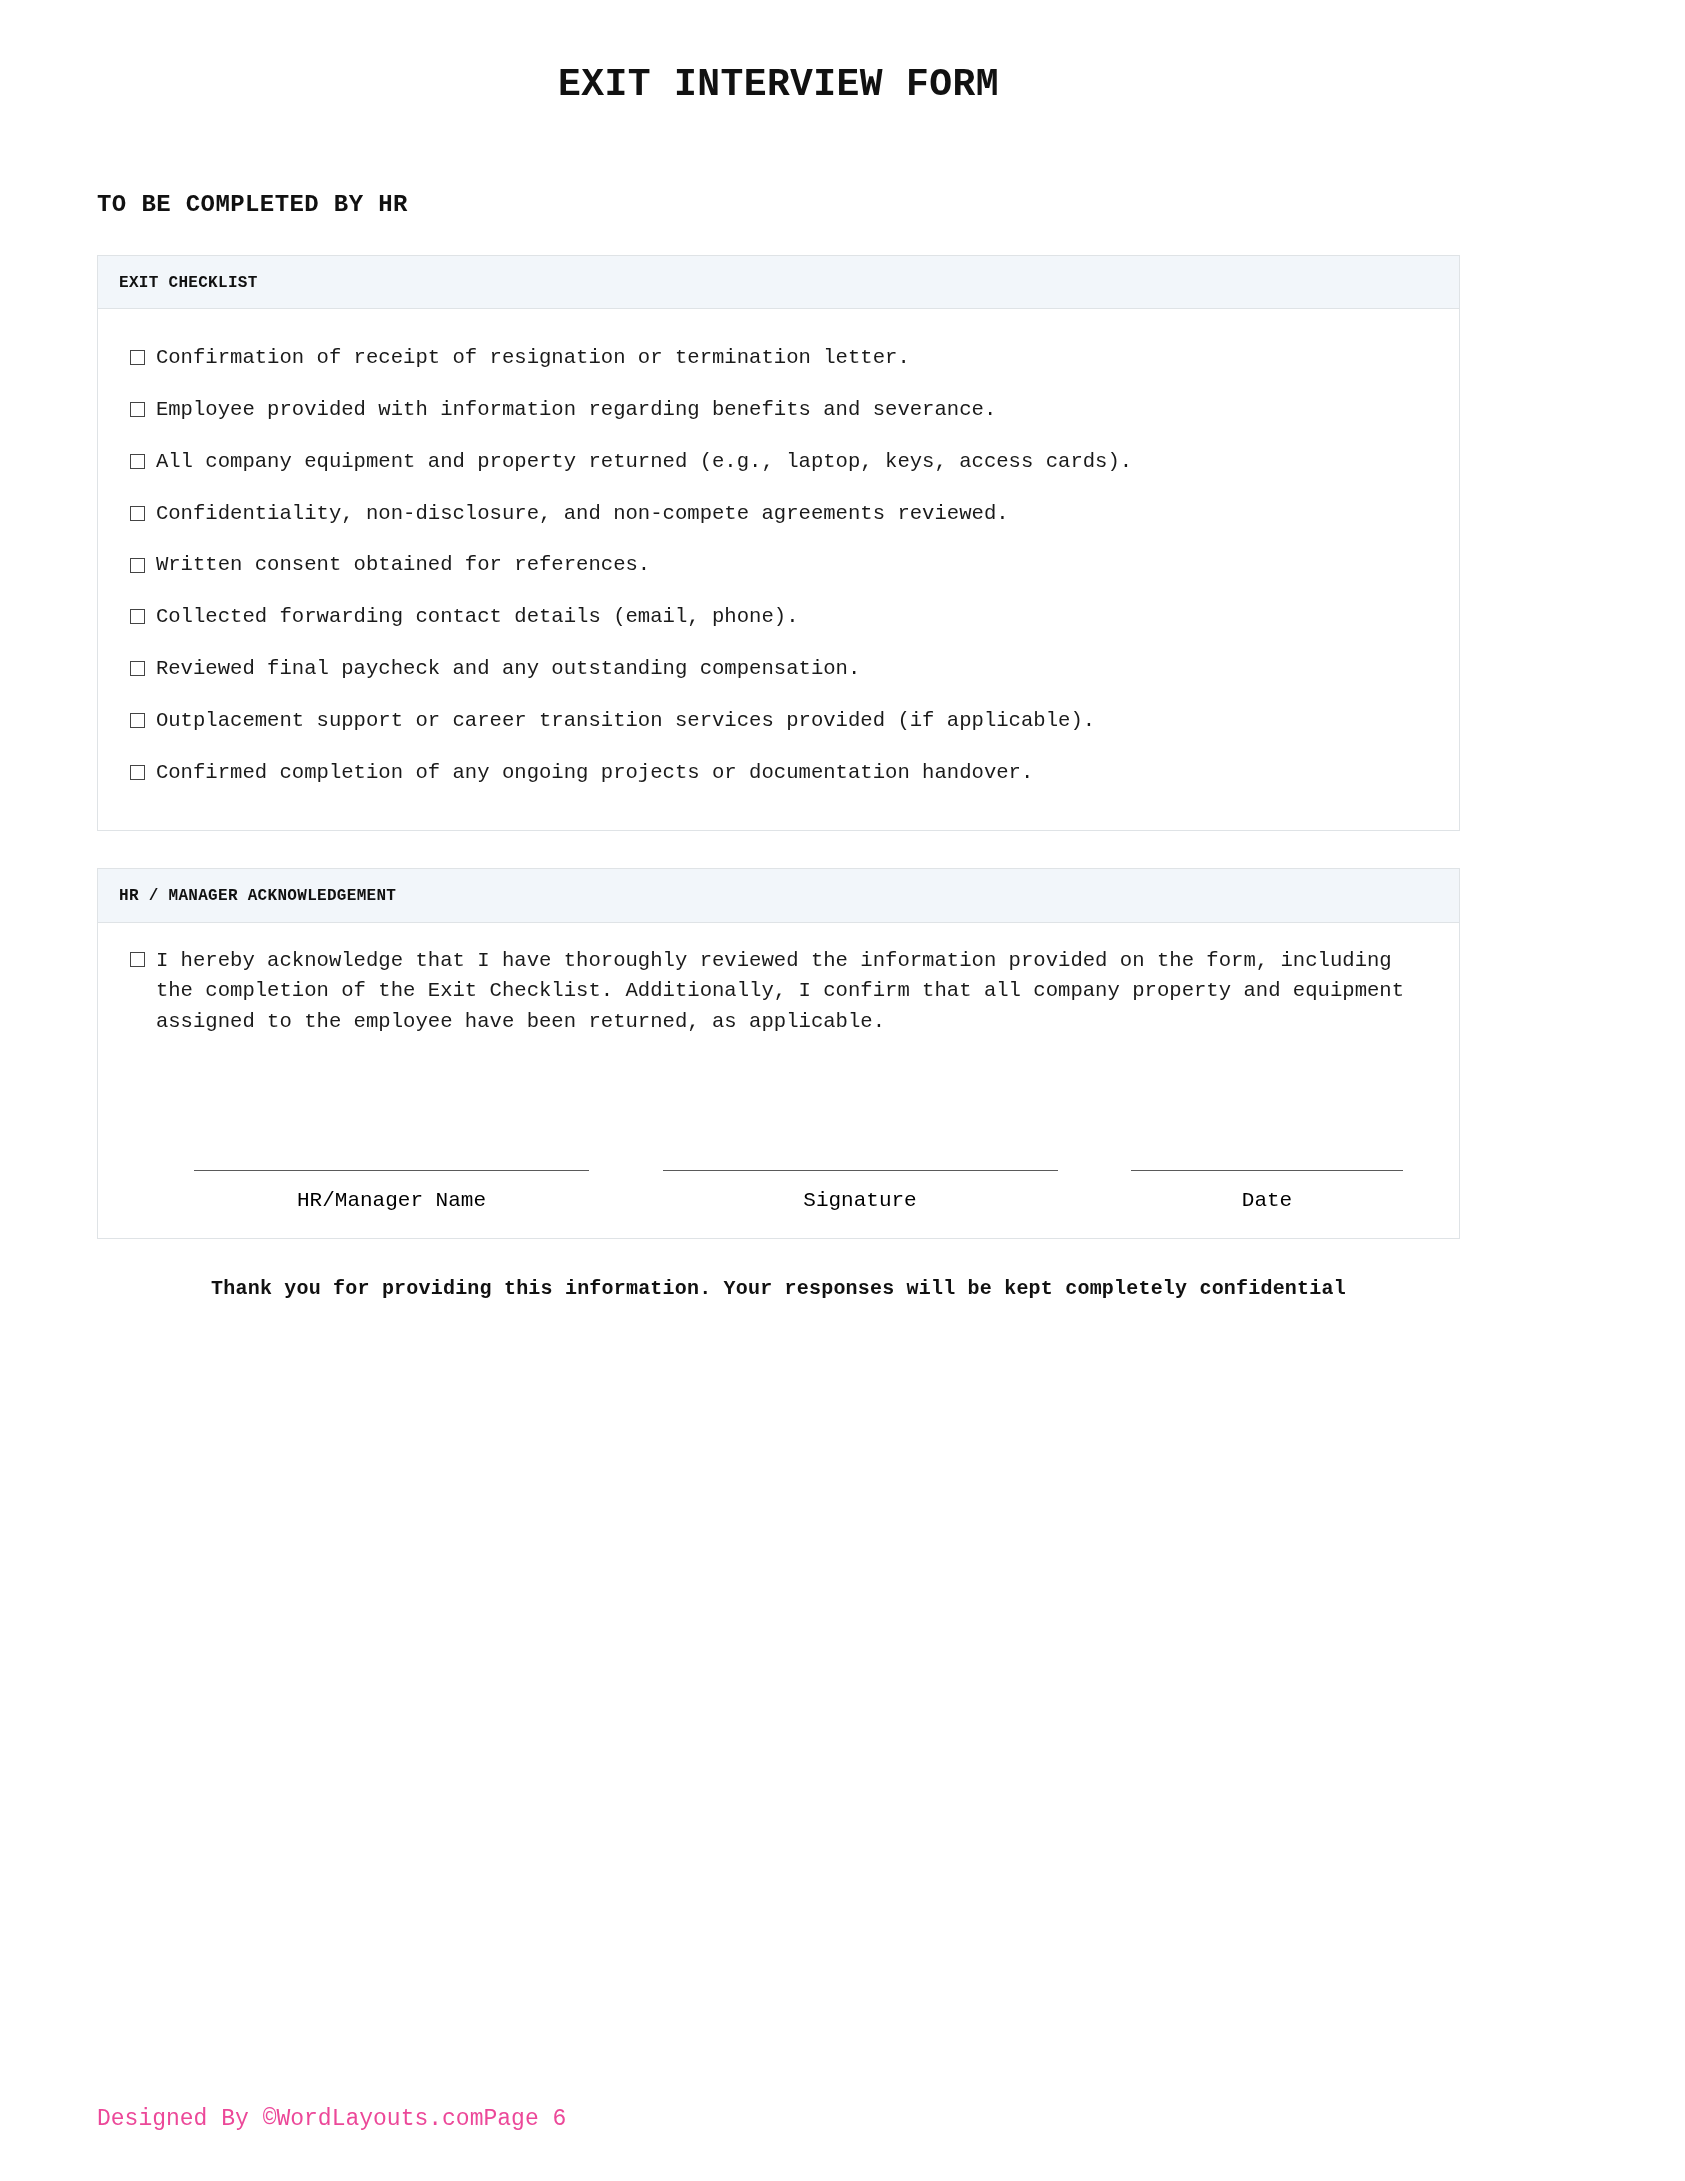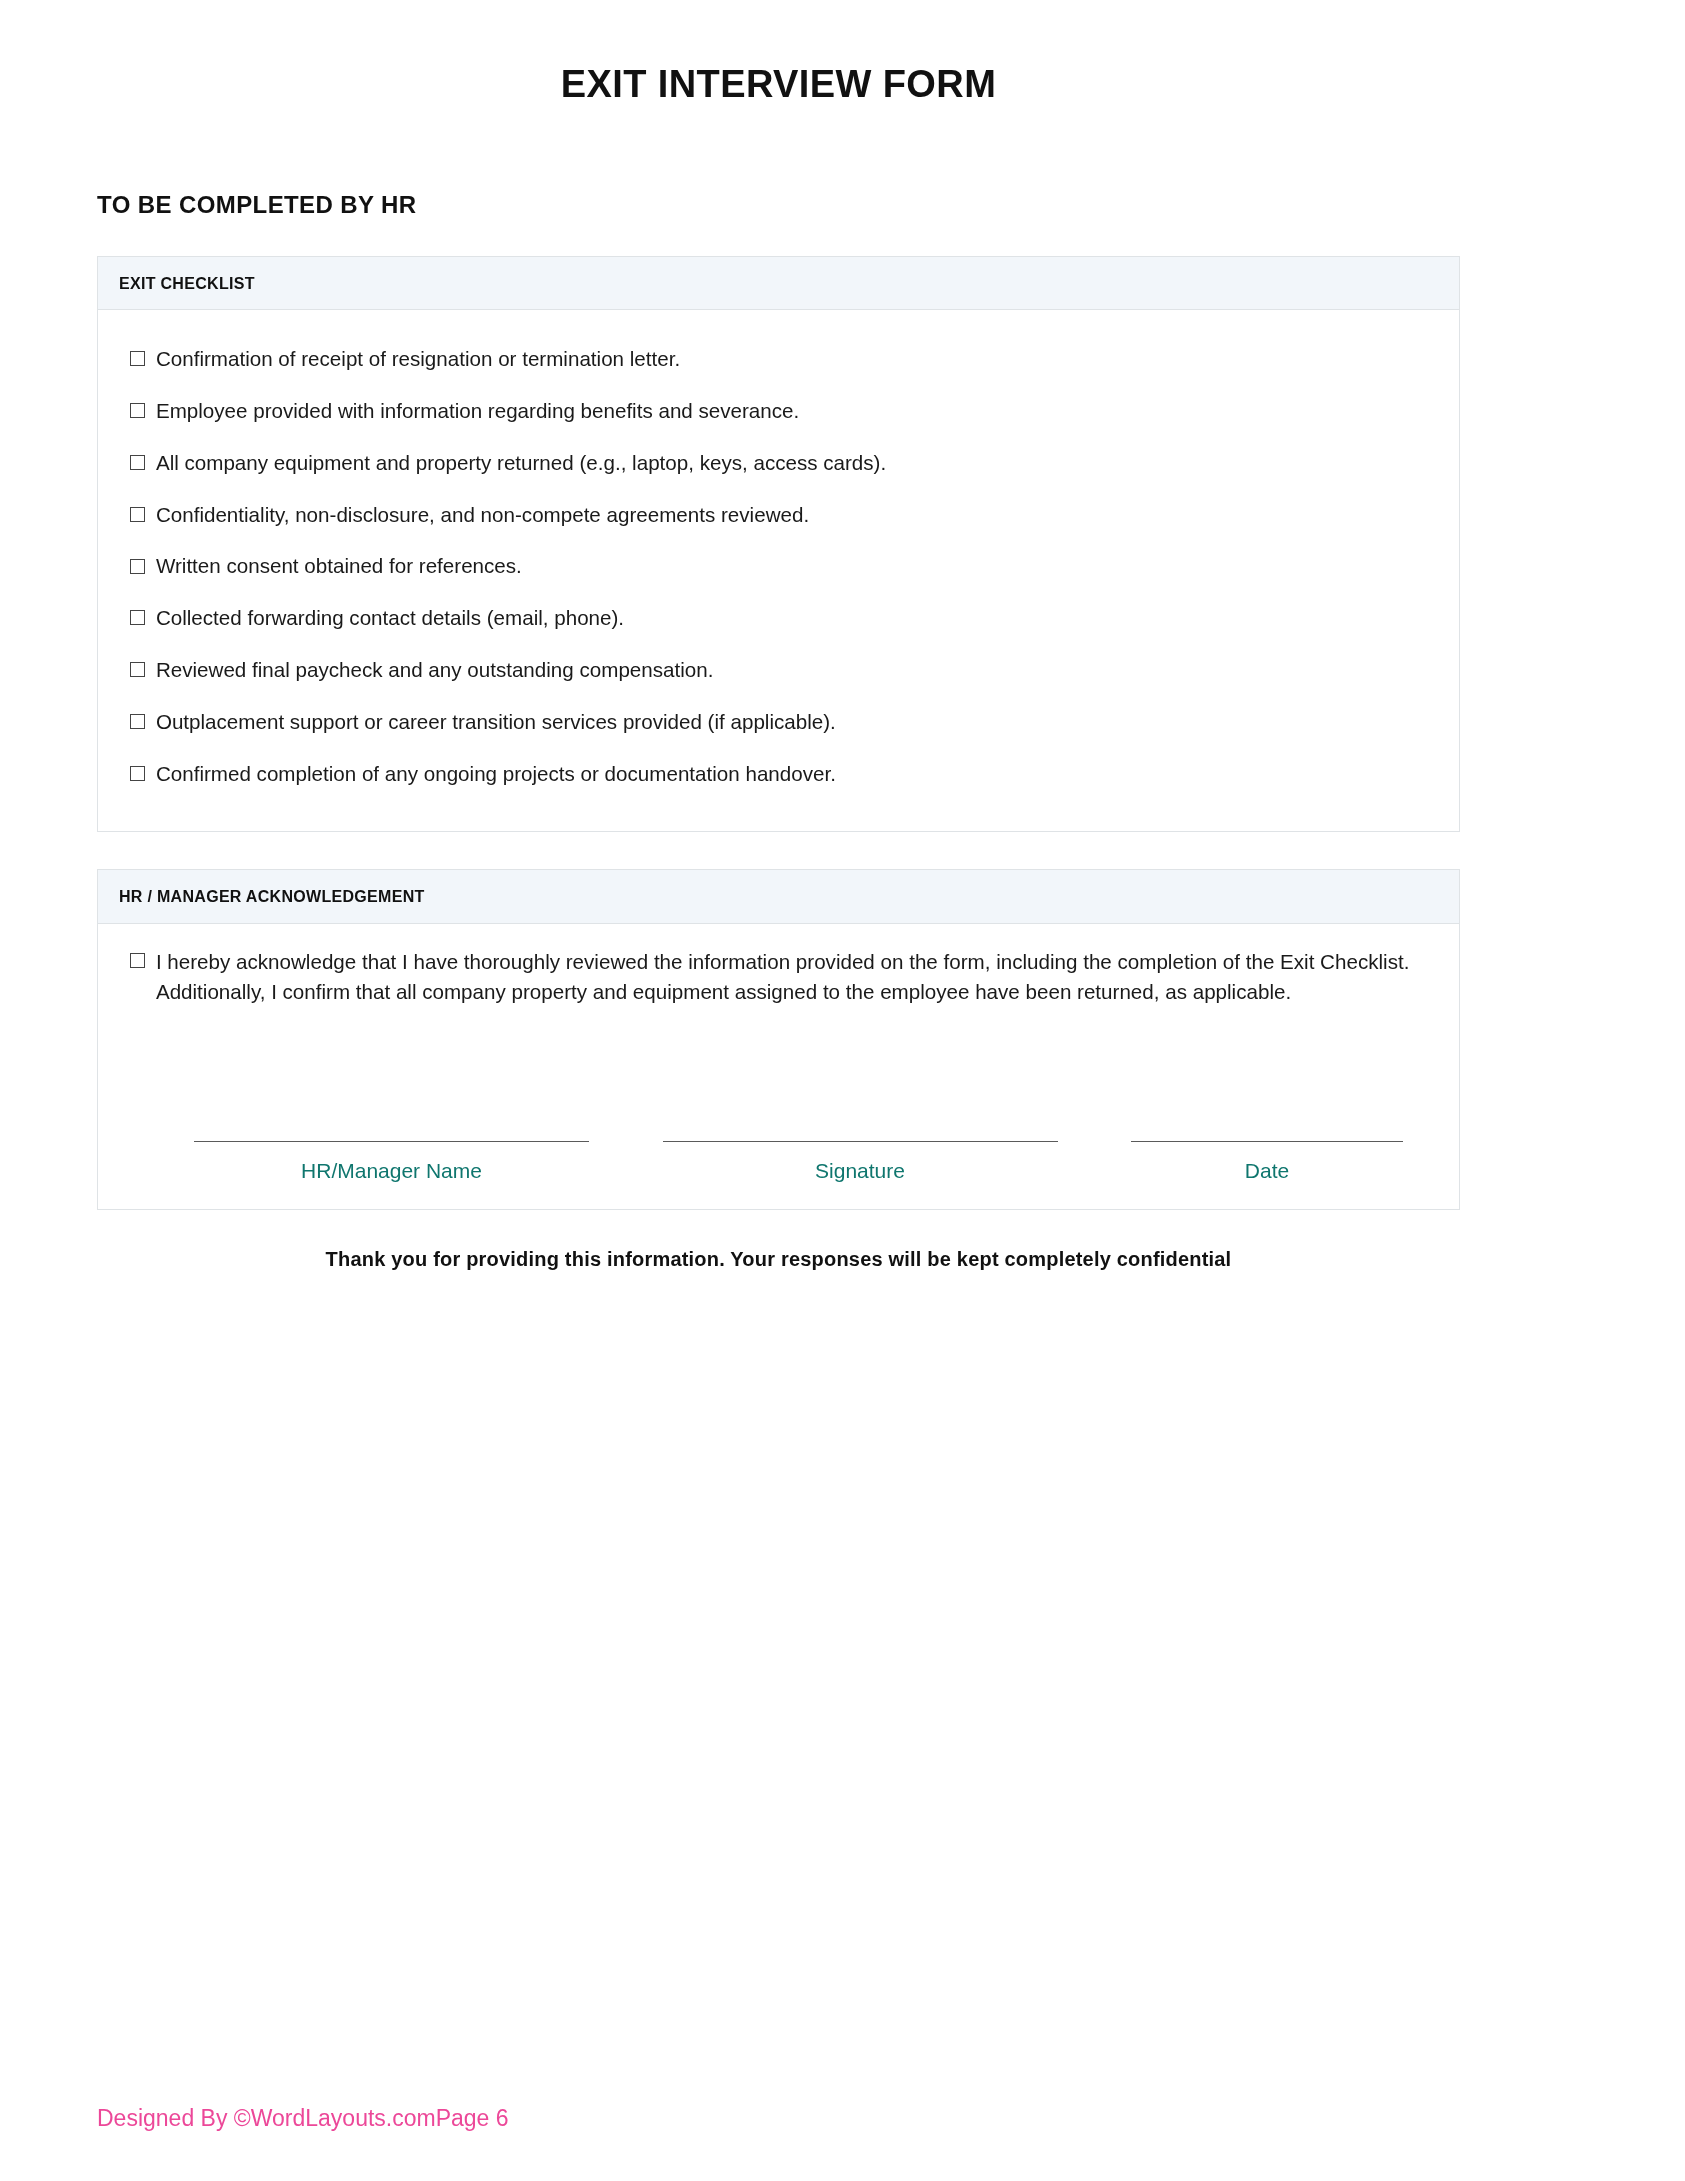--- a/index.html
+++ b/index.html
@@ -14,20 +14,21 @@
     color: #1a1a1a;
     -webkit-font-smoothing: antialiased;
   }
   .page {
     position: relative;
     width: 1557px;
     min-height: 2181px;
     box-sizing: border-box;
     padding: 0 97px;
     background: #ffffff;
+    font-family: Liberation Mono, monospace;
   }
   .doc-title {
     text-align: center;
     font-size: 38px;
     font-weight: bold;
     letter-spacing: 0.4px;
     margin: 0;
     padding-top: 63px;
     color: #111111;
   }
@@ -108,21 +109,21 @@
   .sig-line {
     border-bottom: 1.2px solid #5a5a5a;
     height: 0.9px;
   }
   .sig-line.w1 { width: 395px; }
   .sig-line.w2 { width: 395px; }
   .sig-line.w3 { width: 272px; }
   .sig-label {
     font-size: 21px;
     margin-top: 17.6px;
-    color: #0f766e;
+    color: #000000;
   }
   .thanks {
     text-align: center;
     font-size: 20px;
     font-weight: bold;
     letter-spacing: 0.2px;
     margin-top: 38px;
     color: #111111;
   }
   .footer {

